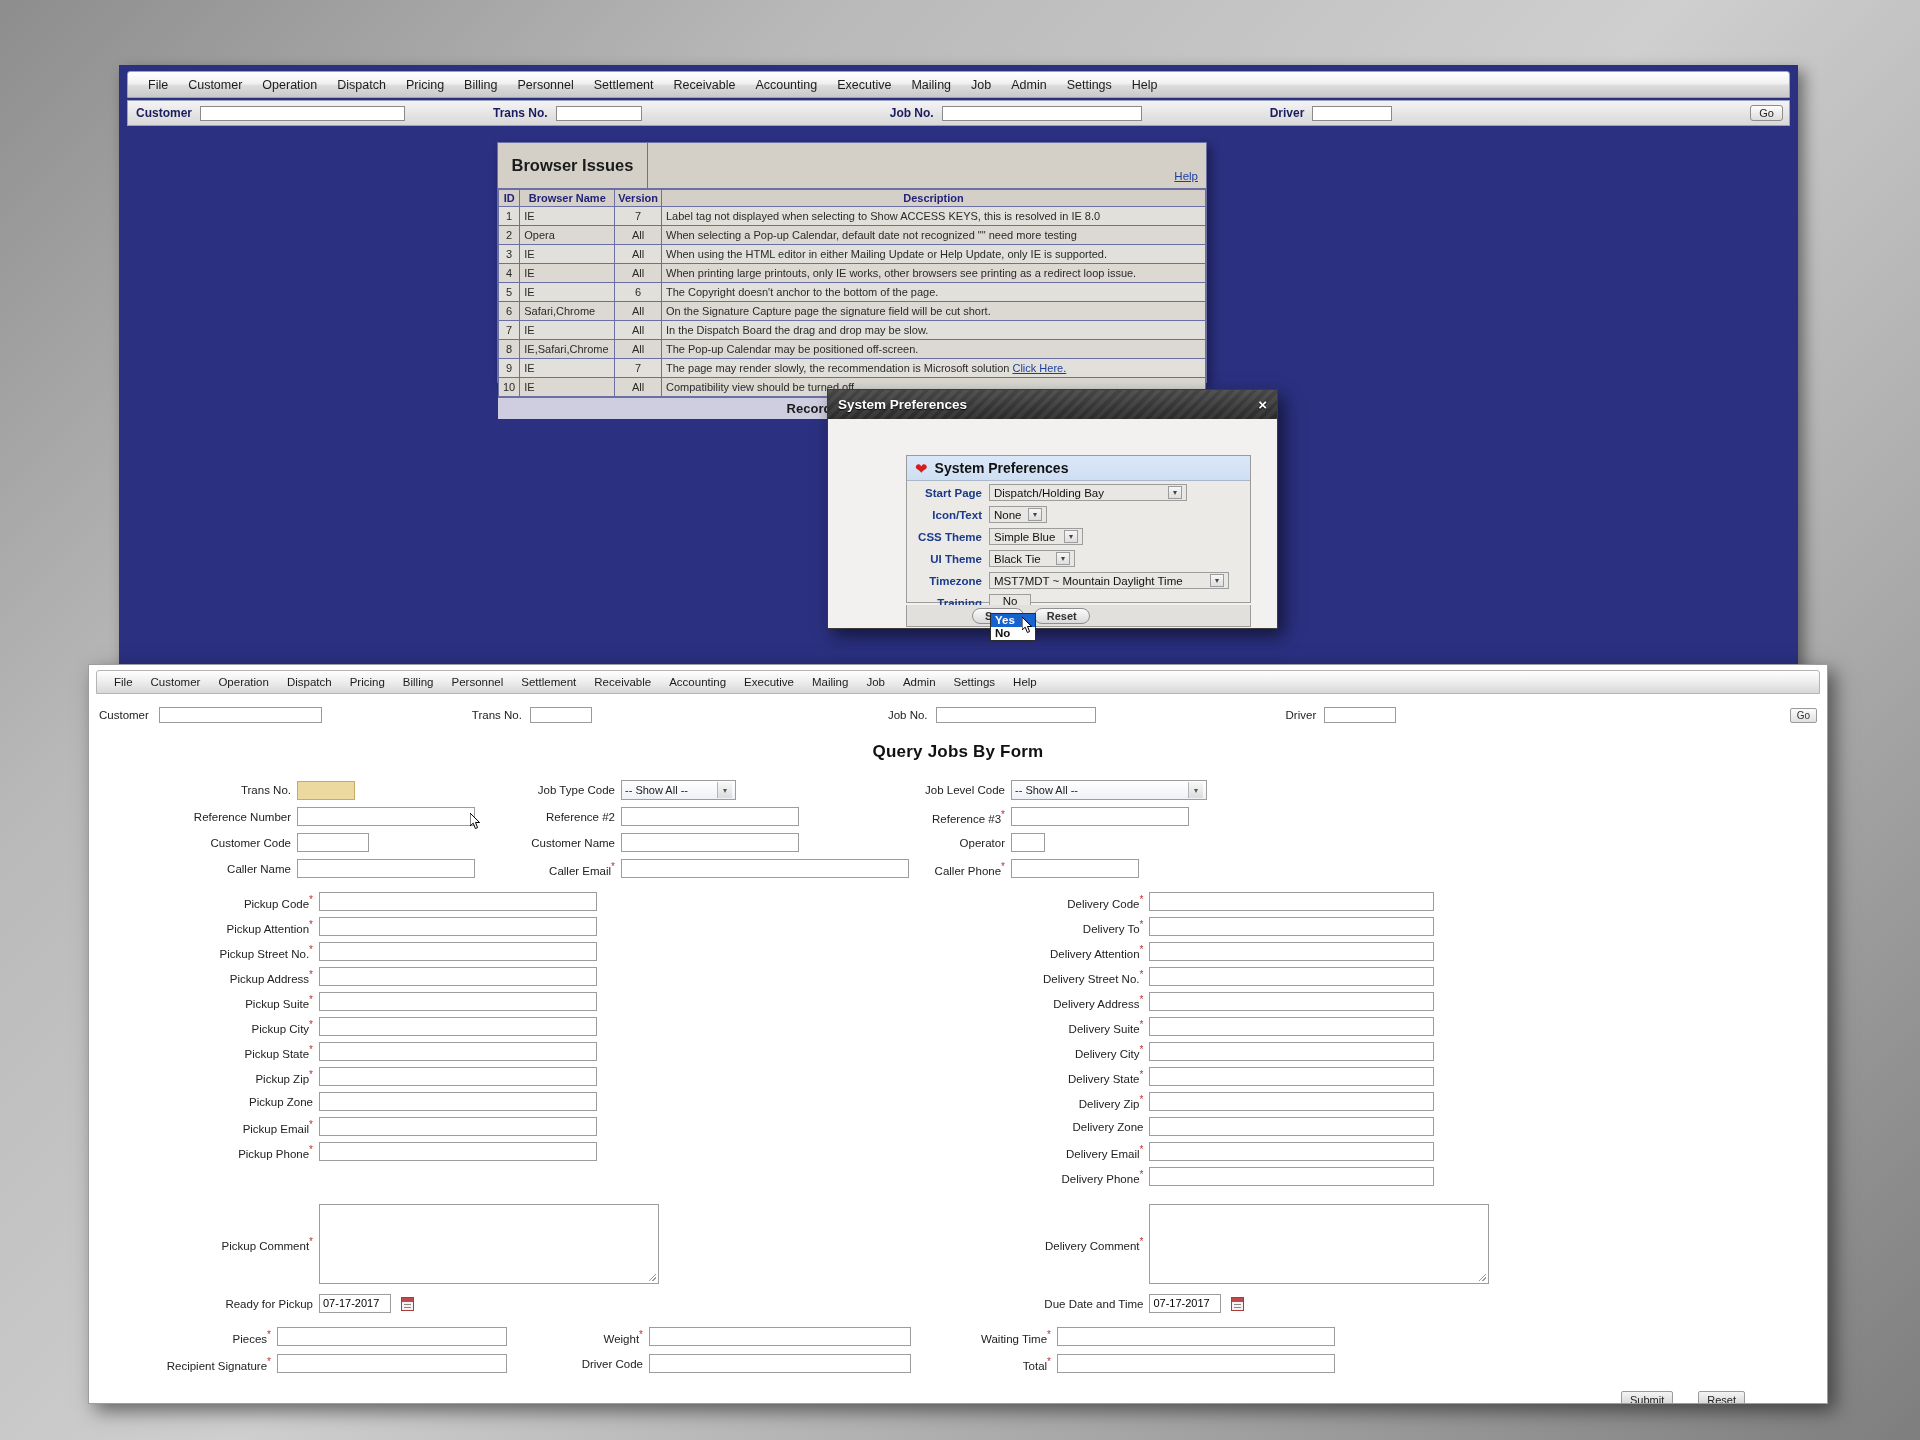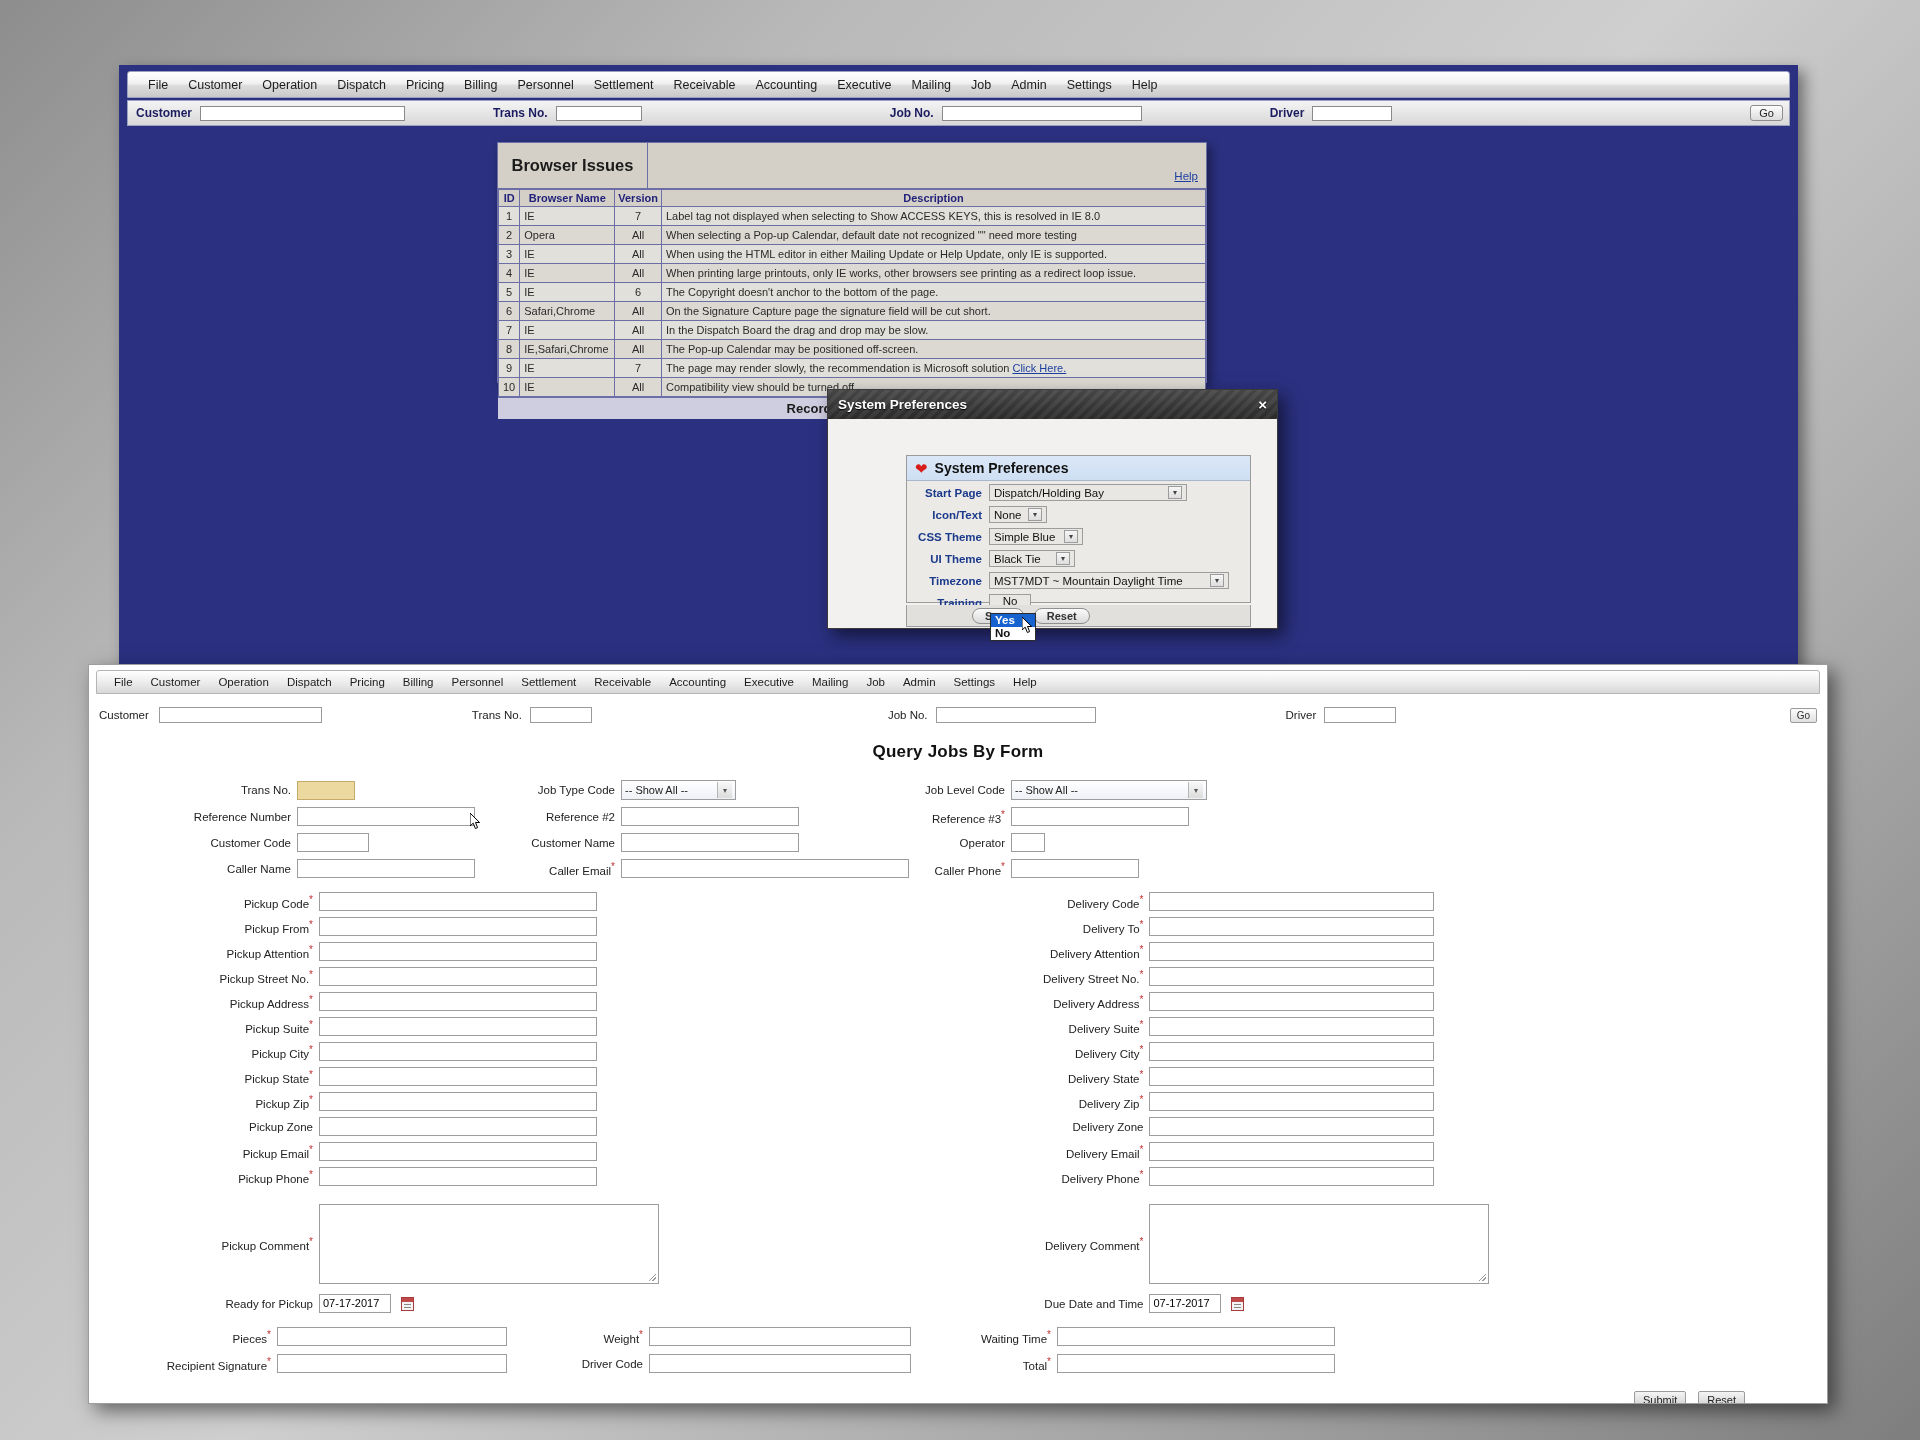--- a/index.html
+++ b/index.html
@@ -567,24 +567,20 @@
       </div>
     </div>
 
   <div id="pd-grid" style="display:flex;margin-top:14px;padding:0 30px;">
       <div style="width: 48%;">
         <div class="qrow" style="margin-bottom: 6px; margin-left: 65px;">
           <div class="qlab" style="width: 135px;">Pickup Code<span class="req">*</span></div>
           <div class="qin" style="width: 278px;"></div>
         </div>
         <div class="qrow" style="margin-bottom: 6px; margin-left: 65px;">
-          <div class="qlab" style="width: 135px;">Pickup From<span class="req">*</span></div>
-          <div class="qin" style="width: 278px;"></div>
-        </div>
-        <div class="qrow" style="margin-bottom: 6px; margin-left: 65px;">
           <div class="qlab" style="width: 135px;">Pickup Attention<span class="req">*</span></div>
           <div class="qin" style="width: 278px;"></div>
         </div>
         <div class="qrow" style="margin-bottom: 6px; margin-left: 65px;">
           <div class="qlab" style="width: 135px;">Pickup Street No.<span class="req">*</span></div>
           <div class="qin" style="width: 278px;"></div>
         </div>
         <div class="qrow" style="margin-bottom: 6px; margin-left: 65px;">
           <div class="qlab" style="width: 135px;">Pickup Address<span class="req">*</span></div>
           <div class="qin" style="width: 278px;"></div>
@@ -738,21 +734,21 @@
         </div>
         <div style="width: 420px; display: flex;">
           <div class="qrow" style="margin-left: 8px;">
             <div class="qlab" style="width: 100px;">Total<span class="req">*</span></div>
             <div class="qin" style="width: 278px;"></div>
           </div>
         </div>
       </div>
     </div>
 
-  <div id="front-btns" style="display:flex;justify-content:flex-end;gap:12px;padding:10px 82px 0 0;">
+  <div id="front-btns" style="display:flex;justify-content:flex-end;gap:25px;padding:10px 82px 0 0;">
     <span class="sub-btn">Submit</span>
     <span class="sub-btn">Reset</span>
   </div>
 </div>
 
 <svg id="cursor-front" viewBox="0 0 12 17">
   <polygon points="0,0 0,13 3.2,10.2 5.4,15.5 7.6,14.6 5.5,9.5 9.6,9.5" fill="#fff" stroke="#000" stroke-width="1"></polygon>
 </svg>
 
 </body></html>

